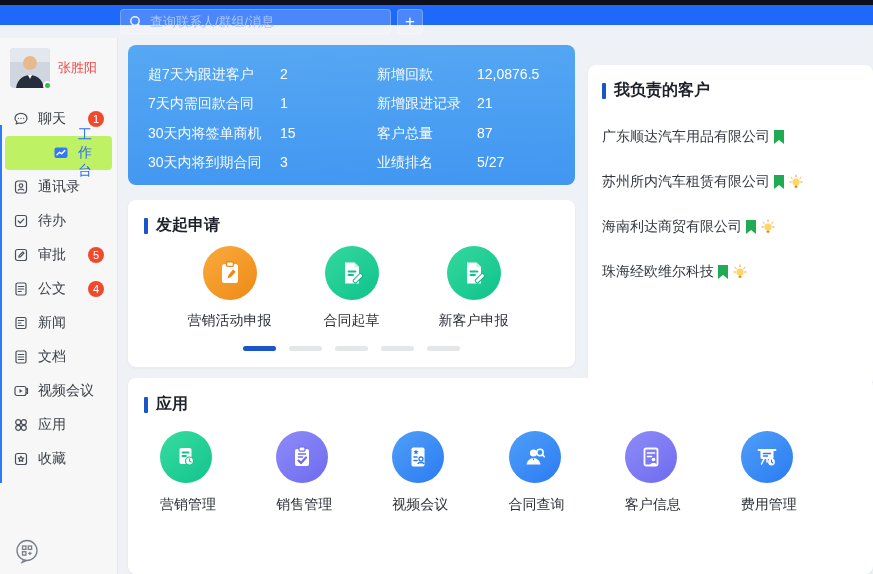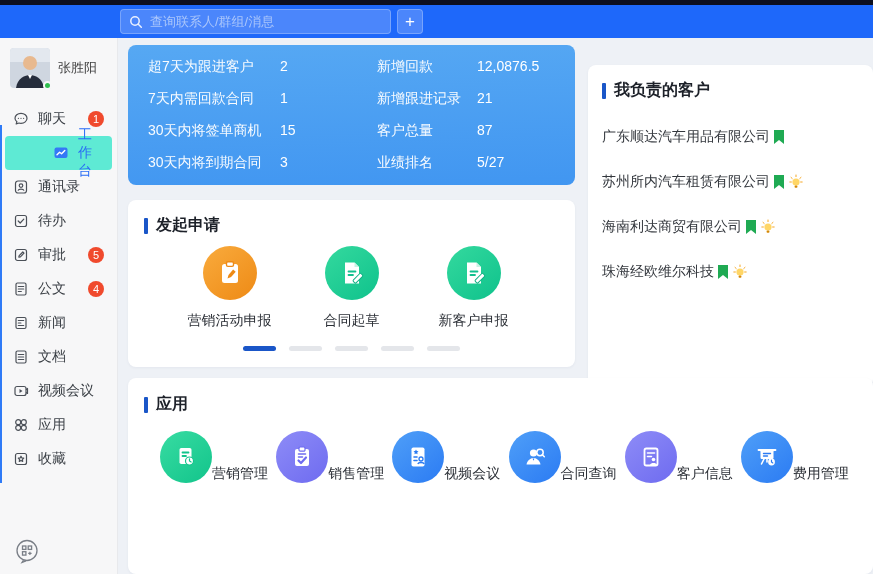--- a/index.html
+++ b/index.html
@@ -4,51 +4,51 @@
 <style>
   * { margin:0; padding:0; box-sizing:border-box; }
   html,body { width:873px; height:574px; }
   body { font-family:"Liberation Sans","DejaVu Sans",sans-serif; background:#eef1f6; overflow:hidden; }
   .screen { position:relative; width:873px; height:574px; overflow:hidden; }
 
   
   .top-strip { position:absolute; left:0; top:0; width:873px; height:5px; background:#0d0f1f; }
 
   
-  .topbar { position:absolute; left:0; top:5px; width:873px; height:33px; background:#1e68fa; }
+  .topbar { position:absolute; left:0; top:5px; width:873px; height:20px; background:#1e68fa; }
   .searchbox { position:absolute; left:120px; top:4px; width:271px; height:25px; background:rgba(255,255,255,.20);
     border:1px solid rgba(255,255,255,.25); border-radius:4px; display:flex; align-items:center; padding:0 8px; gap:7px; }
   .searchbox input { flex:1; border:none; outline:none; background:transparent; color:#fff; font-size:13px; }
   .searchbox input::placeholder { color:#aac6fb; }
   .addbtn { position:absolute; left:397px; top:4px; width:26px; height:25px; background:rgba(255,255,255,.20);
     border:1px solid rgba(255,255,255,.25); border-radius:4px; color:#fff; font-size:17px; line-height:23px; text-align:center; cursor:pointer; }
 
   
   .sidebar { position:absolute; left:0; top:38px; width:118px; height:536px; background:#f7f7f8; border-right:1px solid #e8e9ec; }
   .user { display:flex; align-items:center; gap:8px; padding:10px 8px 10px 10px; }
   .avatar-wrap { position:relative; width:40px; height:40px; }
   .avatar-wrap svg { border-radius:4px; display:block; }
   .status-dot { position:absolute; right:-2px; bottom:-2px; width:9px; height:9px; border-radius:50%; background:#2fbf4f; border:2px solid #f7f7f8; }
-  .user-name { font-size:13px; color:#404040; }
+  .user-name { font-size:13px; color:#ef4444; }
   .nav { padding-top:4px; }
   .nav-item { display:flex; align-items:center; gap:9px; height:34px; margin:0 5px; padding:0 8px; border-radius:4px; font-size:14px; color:#3a3f45; cursor:pointer; }
-  .nav-item.active { background:#5eead4; color:#2a6df5;padding-left:48px; }
+  .nav-item.active { background:#bef264; color:#2a6df5;padding-left:48px; }
   .nav-item .ic { width:16px; height:16px; flex:0 0 16px; display:flex; }
   .badge { margin-left:auto; min-width:16px; height:16px; padding:0 4px; border-radius:9px; background:#f04a2d; color:#fff; font-size:11px; line-height:16px; text-align:center; }
   .sidebar-foot { position:absolute; left:14px; bottom:6px; }
 
   
   .edge-accent { position:absolute; left:0; top:125px; width:2px; height:358px; background:#2f7bf7; }
 
   
   .main { position:absolute; left:118px; top:38px; width:755px; height:536px; }
   .card { position:absolute; background:#fff; border-radius:8px; box-shadow:0 1px 3px rgba(30,50,90,.05); }
 
   .stats-card { left:10px; top:7px; width:447px; height:140px; border-radius:8px; position:absolute;
-    background:linear-gradient(178deg,#56a8f3 0%,#4196f1 100%); color:#fff; display:flex; padding:12px 18px 14px 20px; }
+    background:linear-gradient(178deg,#56a8f3 0%,#4196f1 100%); color:#fff; display:flex; padding:20px 18px 14px 20px; }
   .stat-col { display:flex; flex-direction:column; justify-content:space-between; }
   .stat-col.left { width:56%; }
   .stat-col.right { width:44%; }
   .stat-row { display:flex; font-size:14px; line-height:18px; }
   .stat-row .lbl { color:rgba(255,255,255,.96); }
   .stat-col.left .lbl { width:132px; }
   .stat-col.right .lbl { width:100px; }
   .stat-row .val { color:#fff; }
 
   .sec-title { display:flex; align-items:center; gap:8px; }
@@ -66,21 +66,21 @@
   .page-bar { width:33px; height:5px; border-radius:2.5px; background:#e4e6ea; cursor:pointer; }
   .page-bar.active { background:#1a56c8; }
 
   .customers-card { left:470px; top:7px; width:285px; height:322px; padding:15px 14px;margin-top:20px; }
   .cust-list { margin-top:27px; display:flex; flex-direction:column; gap:27px; }
   .cust-item { display:flex; align-items:center; gap:4px; font-size:14px; color:#33373d; cursor:pointer; white-space:nowrap; }
   .cust-item .nm { overflow:hidden; text-overflow:ellipsis; }
 
   .apps-card { left:10px; top:340px; width:745px; height:196px; padding:16px 16px 0; }
   .apps-items { display:flex; margin-top:16px; padding-left:16px; }
-  .app-item { width:120px; display:flex; flex-direction:row; align-items:flex-end; cursor:pointer; }
+  .app-item { width:120px; display:flex; flex-direction:column; align-items:flex-start; cursor:pointer; }
   .circle52 { width:52px; height:52px; border-radius:50%; display:flex; align-items:center; justify-content:center; }
   .c-green { background:linear-gradient(140deg,#38dca2,#12c48b); }
   .c-purple { background:linear-gradient(140deg,#8e8cf7,#6e6bf0); }
   .c-blue { background:linear-gradient(140deg,#4f9ff8,#2b7bf3); }
   .app-item .lbl { margin-top:13px; font-size:14px; color:#2b2f36; }
 </style>
 </head>
 <body>
 
 <div class="screen">

